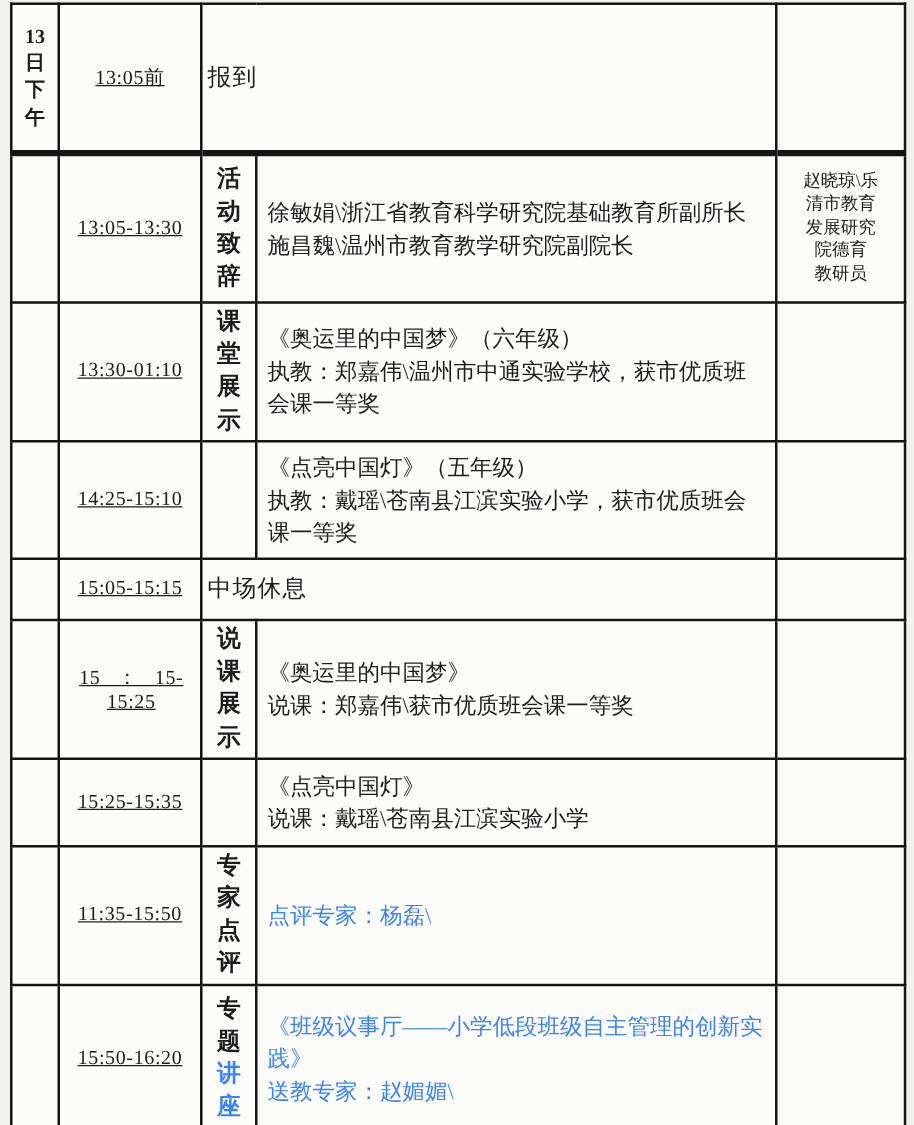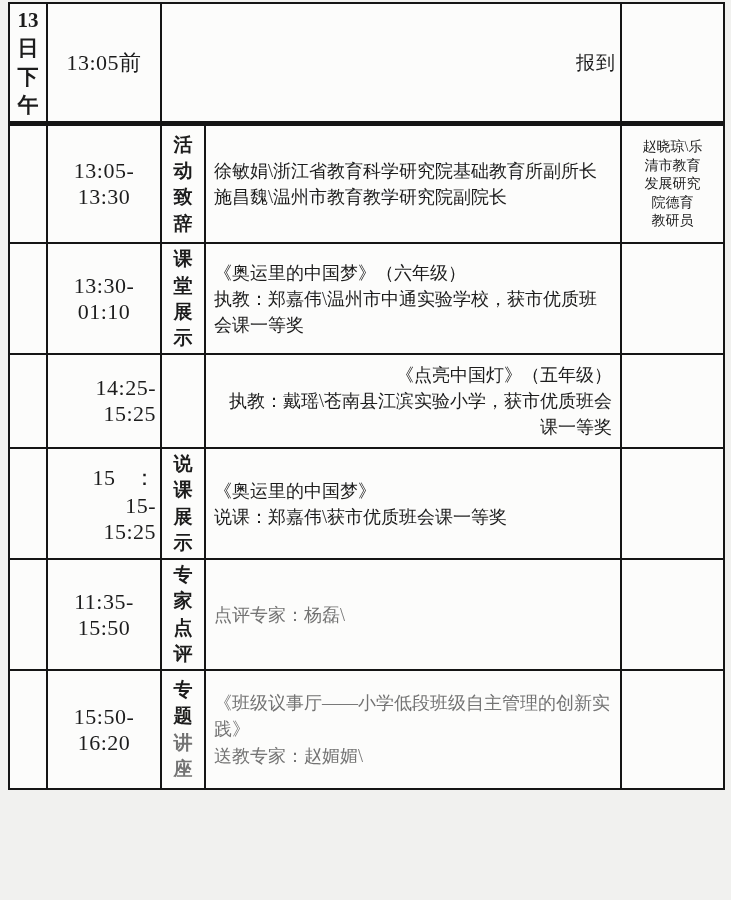--- a/index.html
+++ b/index.html
@@ -32,73 +32,74 @@
   }
   col.c-day    { width: 38px; }
   col.c-time   { width: 114px; }
   col.c-type   { width: 44px; }
   col.c-body   { width: 416px; }
   col.c-person { width: 103px; }
 
   tr.r1  td { height: 112px; border-bottom-width: 5px; }
   tr.r2  td { height: 108px; }
   tr.r3  td { height: 94px; }
-  tr.r4  td { height: 84px; text-align: right; }
+  tr.r4  td { height: 84px; }
   tr.r5  td { height: 43px; }
   tr.r6  td { height: 94px; }
   tr.r7  td { height: 60px; }
   tr.r8  td { height: 90px; }
   tr.r9  td { height: 109px; }
 
   td.day {
     text-align: center;
     font-weight: bold;
-    font-size: 21px;
+    font-size: 16px;
     line-height: 1.35;
     white-space: pre-line;
   }
   td.time {
     text-align: center;
-    font-size: 22px;
+    font-size: 16px;
     white-space: pre-wrap;
     letter-spacing: 0.5px;
+    text-decoration: underline;
   }
   td.time.tleft {
-    text-align: right;
+    text-align: center;
     padding-left: 6px;
   }
   td.type {
     text-align: center;
     font-weight: bold;
     font-size: 19px;
     line-height: 1.38;
     white-space: pre-line;
     padding: 2px 0;
   }
   td.content {
     text-align: left;
     font-size: 18px;
     line-height: 1.45;
     white-space: pre-line;
     padding: 4px 8px;
     font-family: Liberation Serif, serif;
   }
   td.merged {
-    text-align: right;
+    text-align: left;
     font-size: 19px;
     letter-spacing: 1px;
   }
   td.person {
     text-align: center;
     font-size: 14px;
     line-height: 1.32;
     white-space: pre-line;
     padding: 2px 2px;
   }
-  .red { color: #737373; }
+  .red { color: #3b82f6; }
 </style>
 </head>
 <body>
 
 <table class="schedule">
   <colgroup>
     <col class="c-day">
       <col class="c-time">
       <col class="c-type">
       <col class="c-body">
@@ -139,41 +140,55 @@
 堂
 展
 示</td>
     <td class="content">《奥运里的中国梦》（六年级）
 执教：郑嘉伟\温州市中通实验学校，获市优质班会课一等奖</td>
     <td class="person"></td>
   </tr>
 
   <tr class="r4">
     <td class="day"></td>
-    <td class="time">14:25-15:25</td>
+    <td class="time">14:25-15:10</td>
     <td class="type"></td>
     <td class="content">《点亮中国灯》（五年级）
 执教：戴瑶\苍南县江滨实验小学，获市优质班会课一等奖</td>
     <td class="person"></td>
   </tr>
 
+  <tr class="r5">
+    <td class="day"></td>
+    <td class="time">15:05-15:15</td>
+    <td class="merged" colspan="2">中场休息</td>
+    <td class="person"></td>
+  </tr>
 
   <tr class="r6">
     <td class="day"></td>
     <td class="time tleft">15   ：   15-
 15:25</td>
     <td class="type">说
 课
 展
 示</td>
     <td class="content">《奥运里的中国梦》
 说课：郑嘉伟\获市优质班会课一等奖</td>
     <td class="person"></td>
   </tr>
 
+  <tr class="r7">
+    <td class="day"></td>
+    <td class="time">15:25-15:35</td>
+    <td class="type"></td>
+    <td class="content">《点亮中国灯》
+说课：戴瑶\苍南县江滨实验小学</td>
+    <td class="person"></td>
+  </tr>
 
   <tr class="r8">
     <td class="day"></td>
     <td class="time">11:35-15:50</td>
     <td class="type">专
 家
 点
 评</td>
     <td class="content red">点评专家：杨磊\</td>
     <td class="person"></td>

